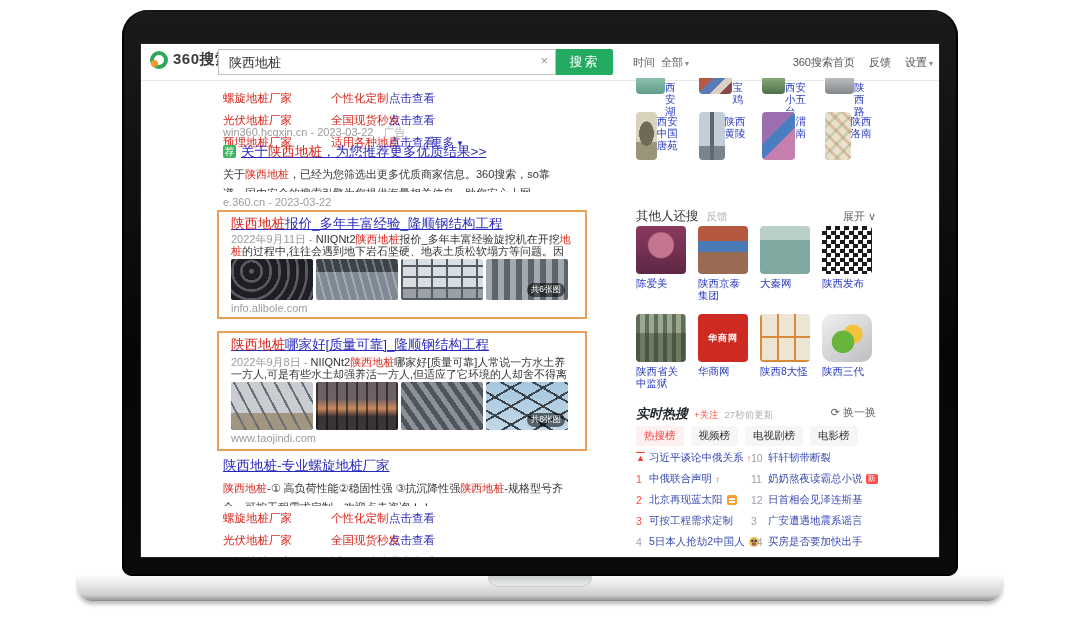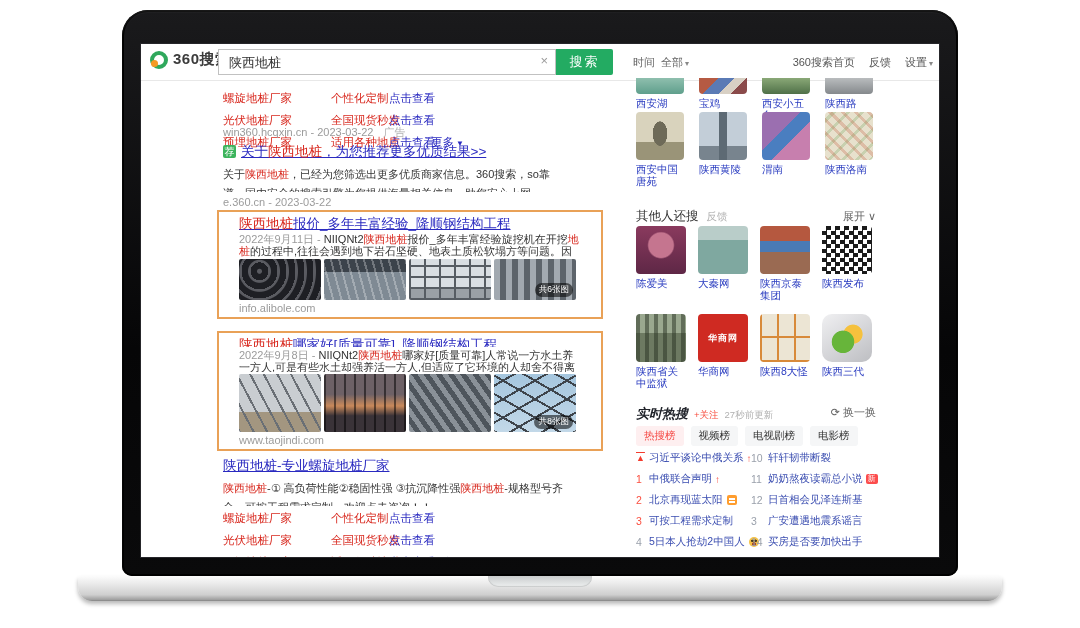--- a/index.html
+++ b/index.html
@@ -58,29 +58,29 @@
 
   .recblk{position:absolute;left:82px;top:98px;width:344px;}
   .recbadge{display:inline-block;width:13px;height:13px;background:#3cb45c;color:#fff;font-size:10px;line-height:13px;
             text-align:center;border-radius:2px;vertical-align:middle;margin-right:5px;}
   .rectitle{font-size:13.5px;}
   .snippet{font-size:11px;line-height:19px;color:#333;margin-top:4px;max-height:27px;overflow:hidden;}
   .dt{color:#9b9b9b;}
   .recsrc{font-size:11px;color:#9b9b9b;margin-top:4px;}
 
   .obox{position:absolute;left:76px;width:342px;border:2px solid #e9a157;background:#fff;
-        display:flex;flex-direction:column;padding:3px 20px;box-sizing:content-box;}
+        display:flex;flex-direction:column;padding:3px 12px;box-sizing:content-box;}
   .obox1{top:166px;height:99px;}
   .obox2{top:287px;height:110px;}
   .rtitle{font-size:13.5px;white-space:nowrap;overflow:hidden;}
   .osnip{font-size:11px;line-height:12px;color:#333;margin-top:2px;max-height:24px;overflow:hidden;}
   .thumbs{display:flex;gap:3px;margin-top:2px;}
   .th{width:82px;border-radius:2px;position:relative;overflow:hidden;cursor:pointer;}
   .obox1 .th{height:41px;}
-  .obox2 .th{height:58px;font-family:Liberation Mono, monospace;}
+  .obox2 .th{height:48px;}
   .thbadge{position:absolute;right:3px;bottom:3px;background:rgba(0,0,0,.55);color:#fff;font-size:8.5px;
            padding:1px 4px;border-radius:7px;white-space:nowrap;}
   .osrc{font-size:11px;color:#9b9b9b;margin-top:2px;}
 
   .r3{position:absolute;left:82px;top:412px;width:344px;}
   .r3 .snippet{max-height:27px;}
 
   
   .th-spiral{background:repeating-radial-gradient(circle at 25% 30%,#5a5b61 0 2px,#1e1f24 3px 9px),#26272c;}
   .th-roof{background:repeating-linear-gradient(75deg,rgba(255,255,255,.28) 0 2px,rgba(0,0,0,0) 2px 8px),
@@ -93,21 +93,21 @@
             linear-gradient(180deg,#c9cdd1 0 65%,#a39680 65%);}
   .th-sunset{background:repeating-linear-gradient(90deg,rgba(0,0,0,.5) 0 2px,rgba(0,0,0,0) 2px 10px),
              linear-gradient(180deg,#6d6166 0 35%,#c9895a 55%,#3a3338 72%);}
   .th-pipes2{background:repeating-linear-gradient(55deg,#8a9198 0 5px,#4e555c 5px 10px);}
   .th-gridsky{background:repeating-linear-gradient(30deg,#3e444b 0 2px,rgba(0,0,0,0) 2px 16px),
               repeating-linear-gradient(-30deg,#3e444b 0 2px,rgba(0,0,0,0) 2px 16px),
               linear-gradient(#a5c6de,#c2d8e8);}
 
   
   .rimgs{position:absolute;left:495px;display:flex;gap:15px;}
-  .ricell{width:48px;display:flex;flex-direction:column;}
+  .ricell{width:48px;display:flex;}
   .rimg{width:48px;border-radius:4px;cursor:pointer;}
   .rimgs1{top:34px;}
   .rimgs1 .rimg{height:16px;border-radius:0 0 4px 4px;}
   .rimgs2{top:68px;}
   .rimgs2 .rimg{height:48px;}
   .rlabel{font-size:10.5px;color:#2a3cc0;margin-top:3px;line-height:12px;cursor:pointer;}
 
   .ri-lake{background:linear-gradient(180deg,#8fbfae,#5f9f8c);}
   .ri-colorful{background:linear-gradient(135deg,#b55a43 0 30%,#5a7ab5 30% 55%,#d8d0c4 55% 75%,#8a4a4a 75%);}
   .ri-mount{background:linear-gradient(180deg,#8aa877,#4f7048);}
@@ -329,26 +329,26 @@
   <div class="relhdr">
     <span>其他人还搜</span><span class="relfb">反馈</span>
     <span class="relexp"><span>展开</span> <span>∨</span></span>
   </div>
   <div class="relgrid relg1">
     <div class="relcell">
       <div class="relimg rel-portrait"></div>
       <div class="rlabel">陈爱美</div>
     </div>
     <div class="relcell">
+      <div class="relimg rel-store"></div>
+      <div class="rlabel">陕西京泰集团</div>
+    </div>
+    <div class="relcell">
       <div class="relimg rel-room"></div>
       <div class="rlabel">大秦网</div>
-    </div>
-    <div class="relcell">
-      <div class="relimg rel-store"></div>
-      <div class="rlabel">陕西京泰集团</div>
     </div>
     <div class="relcell">
       <div class="relimg rel-qr"></div>
       <div class="rlabel">陕西发布</div>
     </div>
   </div>
   <div class="relgrid relg2">
     <div class="relcell">
       <div class="relimg rel-crowd"></div>
       <div class="rlabel">陕西省关中监狱</div>

